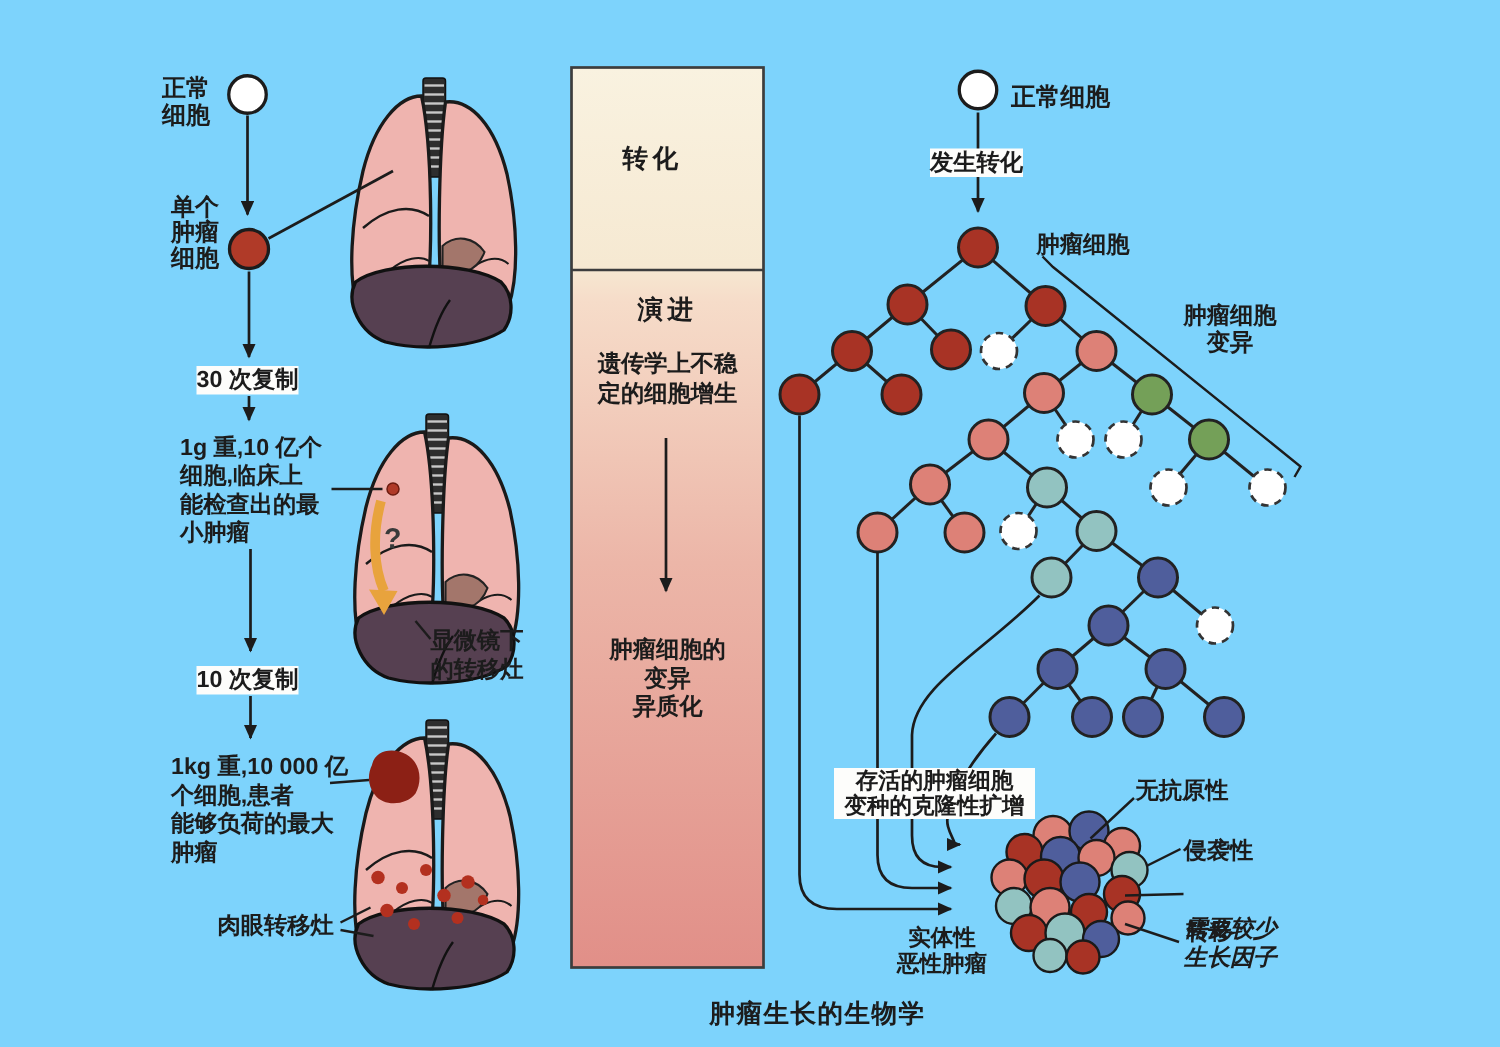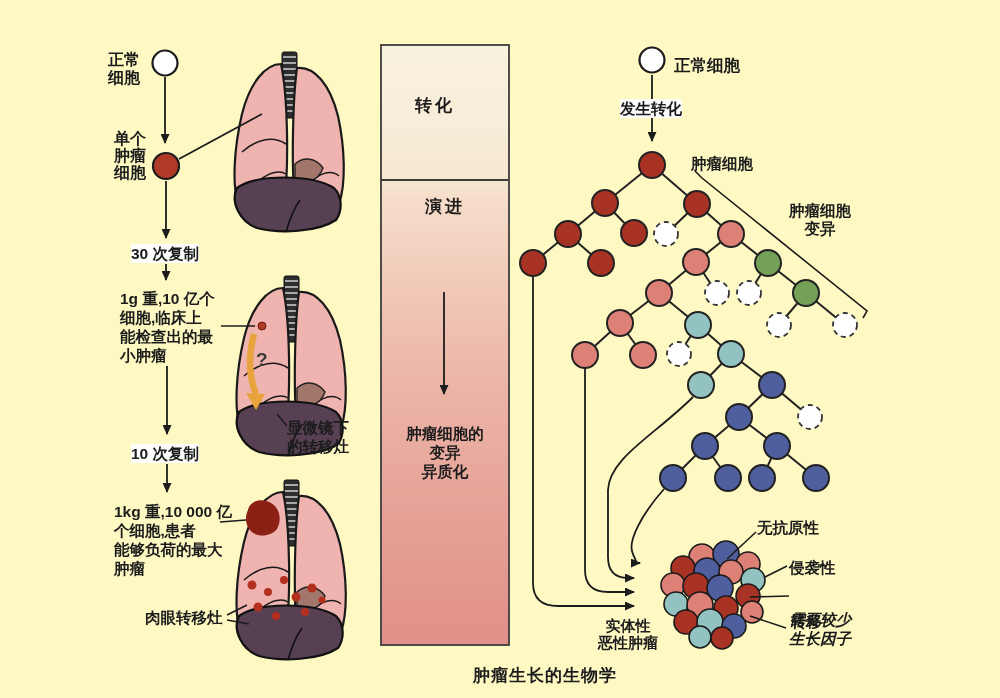--- a/index.html
+++ b/index.html
@@ -1,17 +1,17 @@
 <!DOCTYPE html>
 <html><head>
 <meta charset="utf-8">
 <style>
   html,body{margin:0;padding:0;}
   body{font-family:"Liberation Sans","DejaVu Sans",sans-serif;background:#ffffff;}
-  .stage{position:relative;width:1000px;height:698px;background:#fef9c3;overflow:hidden;}
+  .stage{position:relative;width:1000px;height:698px;background:#7dd3fc;overflow:hidden;}
   .stage svg{position:absolute;left:0;top:0;}
   .lbl{position:absolute;color:#1c1c1c;font-size:15.5px;line-height:19px;font-weight:600;}
   .lbl span{display:block;white-space:nowrap;}
   .center{text-align:center;}
   .bigchar{font-size:17px;letter-spacing:3px;}
   .whitebg{background:#fdfdfb;}
   .qmark{font-size:19px;font-weight:700;color:#3a3a3a;}
   .caption{font-size:17px;letter-spacing:1px;font-weight:600;}
 </style>
 </head>
@@ -251,34 +251,42 @@
   <span>显微镜下</span>
   <span>的转移灶</span>
 </div>
 
 <div class="lbl" style="left:145px;top:608px;">肉眼转移灶</div>
 
 <div class="lbl qmark" style="left:256px;top:350px;">?</div>
 
 <div class="lbl center bigchar" style="left:381px;top:96px;width:108px;">转化</div>
 <div class="lbl center bigchar" style="left:381px;top:197px;width:128px;">演进</div>
+<div class="lbl center" style="left:383px;top:233px;width:124px;line-height:20px;">
+  <span>遗传学上不稳</span>
+  <span>定的细胞增生</span>
+</div>
 <div class="lbl center" style="left:383px;top:424px;width:124px;line-height:19px;">
   <span>肿瘤细胞的</span>
   <span>变异</span>
   <span>异质化</span>
 </div>
 
 <div class="lbl" style="left:674px;top:56px;font-size:16.5px;">正常细胞</div>
 <div class="lbl whitebg" style="left:620px;top:99px;">发生转化</div>
 <div class="lbl" style="left:691px;top:154px;">肿瘤细胞</div>
 <div class="lbl center" style="left:781px;top:202px;width:78px;line-height:18px;">
   <span>肿瘤细胞</span>
   <span>变异</span>
 </div>
 
+<div class="lbl center whitebg" style="left:556px;top:512px;width:134px;font-size:15px;line-height:17px;">
+  <span>存活的肿瘤细胞</span>
+  <span>变种的克隆性扩增</span>
+</div>
 
 <div class="lbl center" style="left:591px;top:617px;width:74px;font-size:15px;line-height:17px;">
   <span>实体性</span>
   <span>恶性肿瘤</span>
 </div>
 
 <div class="lbl" style="left:757px;top:518px;">无抗原性</div>
 <div class="lbl" style="left:789px;top:558px;">侵袭性</div>
 <div class="lbl" style="left:791px;top:612px;">转移</div>
 <div class="lbl" style="left:789px;top:610px;font-style:italic;">

